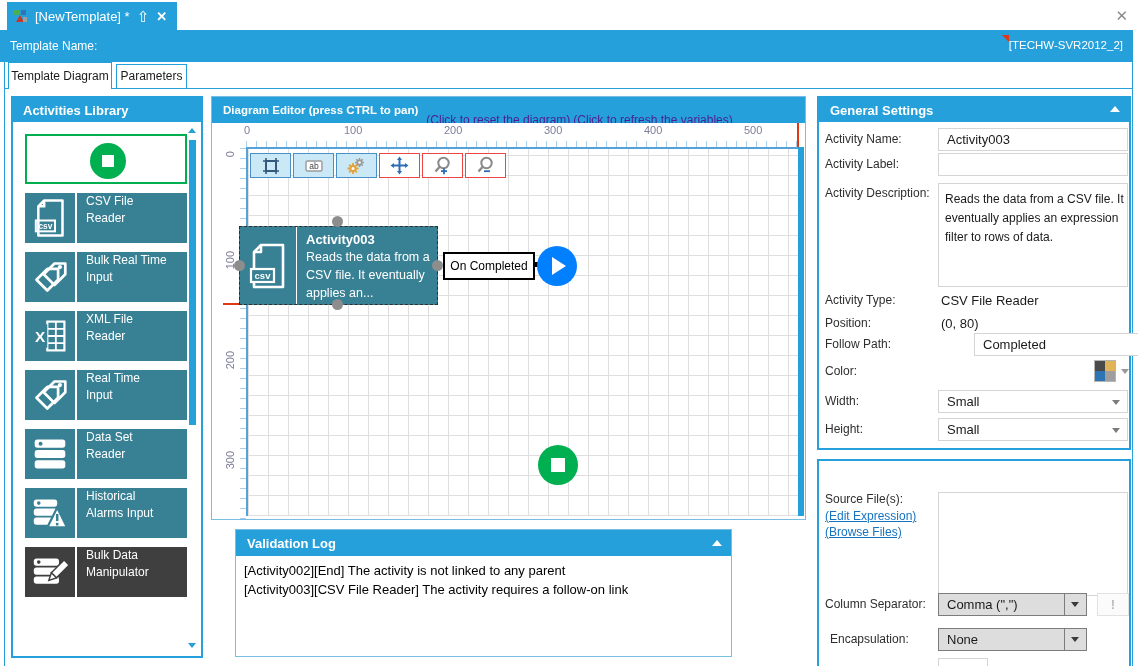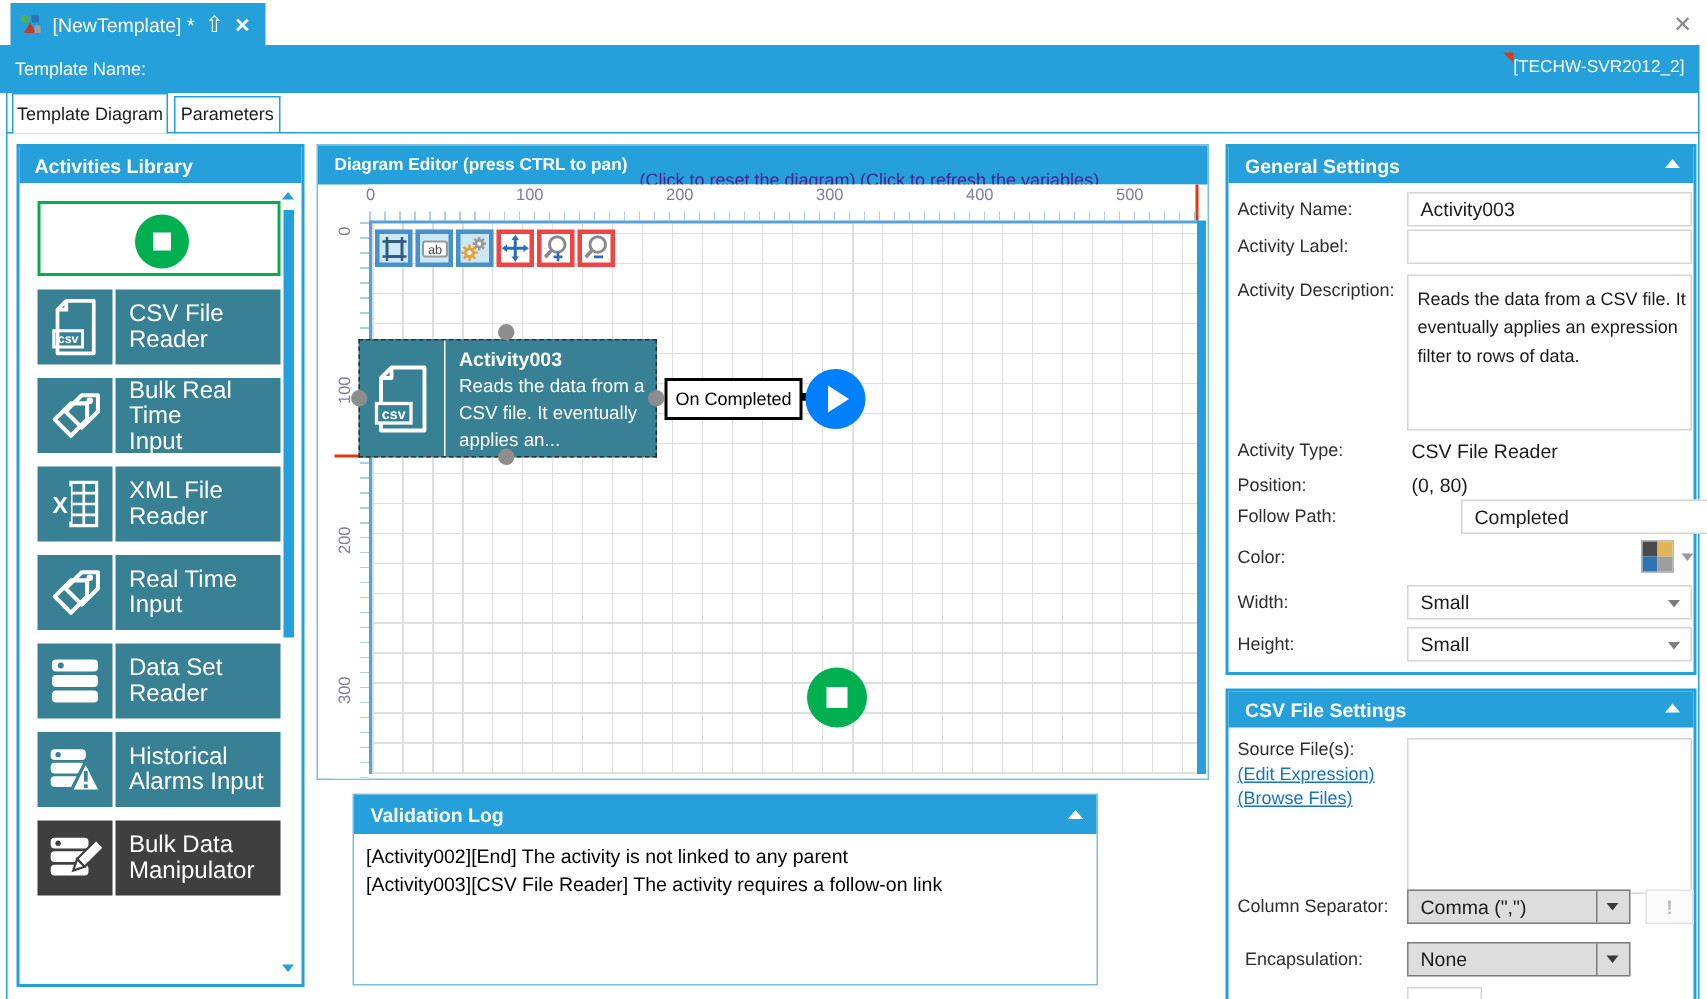--- a/index.html
+++ b/index.html
@@ -44,22 +44,22 @@
     border-bottom:6px solid #fff; }
 
   
   .lib { left:11px; top:96px; width:192px; height:562px; border:2px solid #25a0da; background:#fff; }
   .lib .phead { height:24px; }
   .lib-items { position:absolute; left:12px; top:36px; width:162px; }
   .lib-item { position:relative; width:162px; height:50px; margin-bottom:9px;
     display:flex; gap:2px; }
   .lib-item .ic { width:50px; height:50px; background:#388194; flex:none;
     display:flex; align-items:center; justify-content:center; }
-  .lib-item .lb { flex:1; background:#388194; color:#fff; font-size:16px;
-    display:flex; align-items:center; padding-left:9px; line-height:17px; }
+  .lib-item .lb { flex:1; background:#388194; color:#fff; font-size:12px;
+    display:flex; align-items:flex-start; padding-left:9px; line-height:17px; }
   .lib-item.dark .ic, .lib-item.dark .lb { background:#3f3f3f; }
   .lib-item.end { display:block; background:#fff; border:2px solid #00b050; }
   .lib-item.end .circ { position:absolute; left:63px; top:7px; width:36px; height:36px;
     border-radius:50%; background:#00b050; }
   .lib-item.end .sq { position:absolute; left:75px; top:19px; width:12px; height:12px; background:#fff; }
   .lib-scroll { position:absolute; right:5px; top:42px; width:7px; height:285px; background:#25a0da; }
   .lib-arrow { position:absolute; right:5px; width:0; height:0;
     border-left:4px solid transparent; border-right:4px solid transparent; }
   .lib-arrow.up { top:30px; border-bottom:5px solid #25a0da; }
   .lib-arrow.dn { bottom:8px; border-top:5px solid #25a0da; }
@@ -81,21 +81,21 @@
   .ruler-v .num { position:absolute; left:1px; width:14px; font-size:11px; color:#7e7e9c;
     writing-mode:vertical-rl; transform:rotate(180deg); }
   .ruler-v .red { position:absolute; left:0; top:156px; width:23px; height:2px; background:#de3914; }
   .grid { position:absolute; left:34px; top:50px; width:553px; height:369px;
     border-top:2px solid #55a2d9; border-left:2px solid #55a2d9;
     background-image:repeating-linear-gradient(90deg,#dfdfdf 0 1px,transparent 1px 20px),
       repeating-linear-gradient(0deg,#dfdfdf 0 1px,transparent 1px 20px); }
   .vscroll { position:absolute; right:1px; top:50px; width:6px; height:369px; background:#25a0da; }
 
   .dtoolbar { position:absolute; left:38px; top:56px; display:flex; gap:2px; }
-  .tbtn { width:25px; height:25px; background:#fff; border:3px solid #ef4444;
+  .tbtn { width:41px; height:25px; background:#fff; border:1px solid #ef4444;
     display:flex; align-items:center; justify-content:center; }
   .tbtn.on { background:#cbe8f6; border-color:#4a90c8; }
 
   
   .node { position:absolute; left:27px; top:129px; width:199px; height:79px; background:#388194;
     border:1px dashed #2e2e2e; display:flex; color:#fff; }
   .node .nic { width:56px; flex:none; display:flex; align-items:center; justify-content:center; }
   .node .ntxt { flex:1; border-left:1px solid #fff; padding:5px 4px 0 9px; }
   .node .ntitle { font-weight:bold; font-size:13px; margin-bottom:1px; }
   .node .nline { font-size:12.5px; line-height:18px; }
@@ -492,24 +492,20 @@
         <i style="background:#9e9e9e"></i>
     </div>
     <div class="sw-arr" style="top:271px;"></div>
     <div class="frow" style="top:296px;">Width:</div>
     <div class="combo" style="top:292px;"><span>Small</span><span class="arr"></span></div>
     <div class="frow" style="top:324px;">Height:</div>
     <div class="combo" style="top:320px;"><span>Small</span><span class="arr"></span></div>
   </div>
 
   <div class="abs grp g2">
-    <div class="phead">
-      <span class="t">CSV File Settings</span>
-      <span class="col"></span>
-    </div>
     <div class="frow" style="top:31px;">Source File(s):</div>
     <div class="frow linkblue" style="top:48px;">(Edit Expression)</div>
     <div class="frow linkblue" style="top:64px;">(Browse Files)</div>
     <div class="fctl tarea" style="top:31px;"></div>
     <div class="frow" style="top:136px;">Column Separator:</div>
     <div class="gcombo" style="top:132px;"><span>Comma (",")</span><span class="btn"></span><span class="arr"></span></div>
     <div class="excl" style="top:132px;">!</div>
     <div class="frow" style="top:171px; left:11px;">Encapsulation:</div>
     <div class="gcombo" style="top:167px;"><span>None</span><span class="btn"></span><span class="arr"></span></div>
     <div class="cutin"></div>

